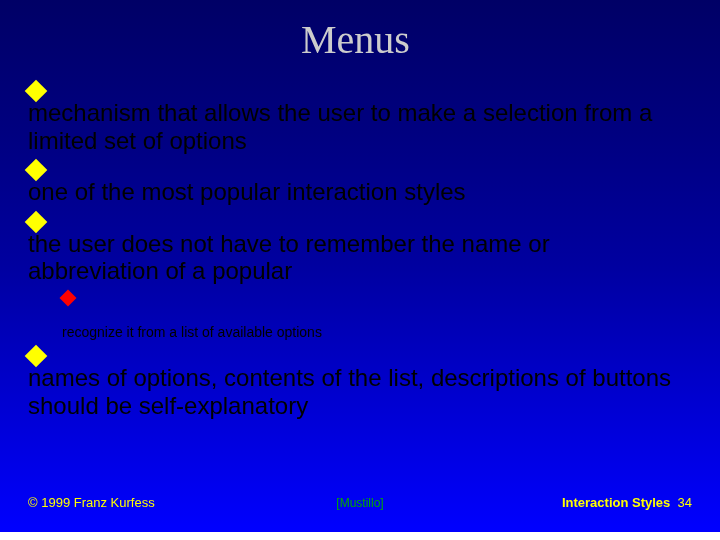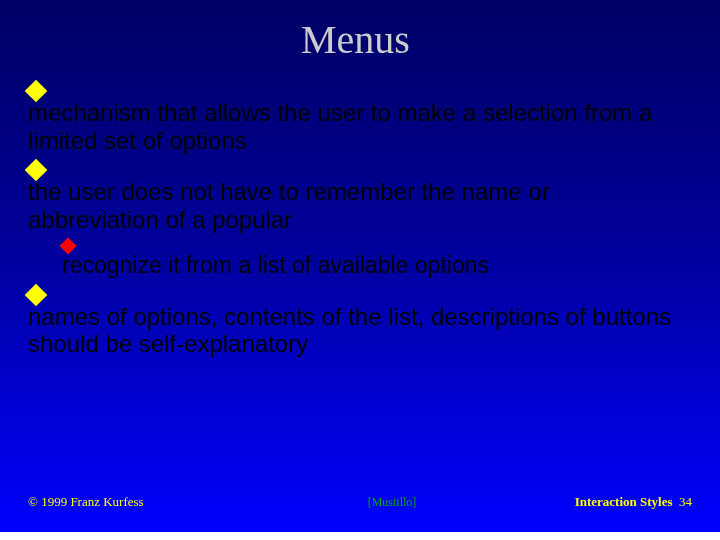--- a/index.html
+++ b/index.html
@@ -40,52 +40,51 @@
   .bullet .dia {
     flex: 0 0 auto;
     width: 16px;
     height: 16px;
     transform: rotate(45deg);
     background: #FFFF00;
     margin: 6px 8px 0 0;
   }
   .bullet.sub {
     margin-left: 34px;
-    font-size: 23px;
+    font-size: 14px;
+    gap: 20px;
   }
   .bullet.sub .dia {
     width: 12px;
     height: 12px;
     background: #FF0000;
     margin: 5px 8px 0 0;
   }
   .text {
     flex: 1 1 auto;
   }
   .footer {
     position: absolute;
     bottom: 22px;
     left: 28px;
     right: 28px;
     display: flex;
     justify-content: space-between;
     align-items: flex-end;
     font-size: 13px;
-    font-family: Liberation Serif, serif;
   }
   .copyright {
     color: #FFFF00;
   }
   .citation {
     color: #00AA00;
     font-size: 12px;
     position: absolute;
     left: 50%;
     transform: translateX(-50%);
-    margin-left: 32px;
   }
   .pagelabel {
     color: #FFFF00;
     font-weight: bold;
     text-align: center;
   }
   .pagenum {
     font-weight: normal;
   }
 </style>
@@ -96,20 +95,24 @@
 
   <div class="title">Menus</div>
 
   <div class="content">
 
     <div class="bullet">
       <div class="dia"></div>
       <div class="text">mechanism that allows the user to make a selection from a limited set of options</div>
     </div>
 
+    <div class="bullet">
+      <div class="dia"></div>
+      <div class="text">one of the most popular interaction styles</div>
+    </div>
 
     <div class="bullet">
       <div class="dia"></div>
       <div class="text">the user does not have to remember the name or abbreviation of a popular</div>
     </div>
 
     <div class="bullet sub">
       <div class="dia"></div>
       <div class="text">recognize it from a list of available options</div>
     </div>

